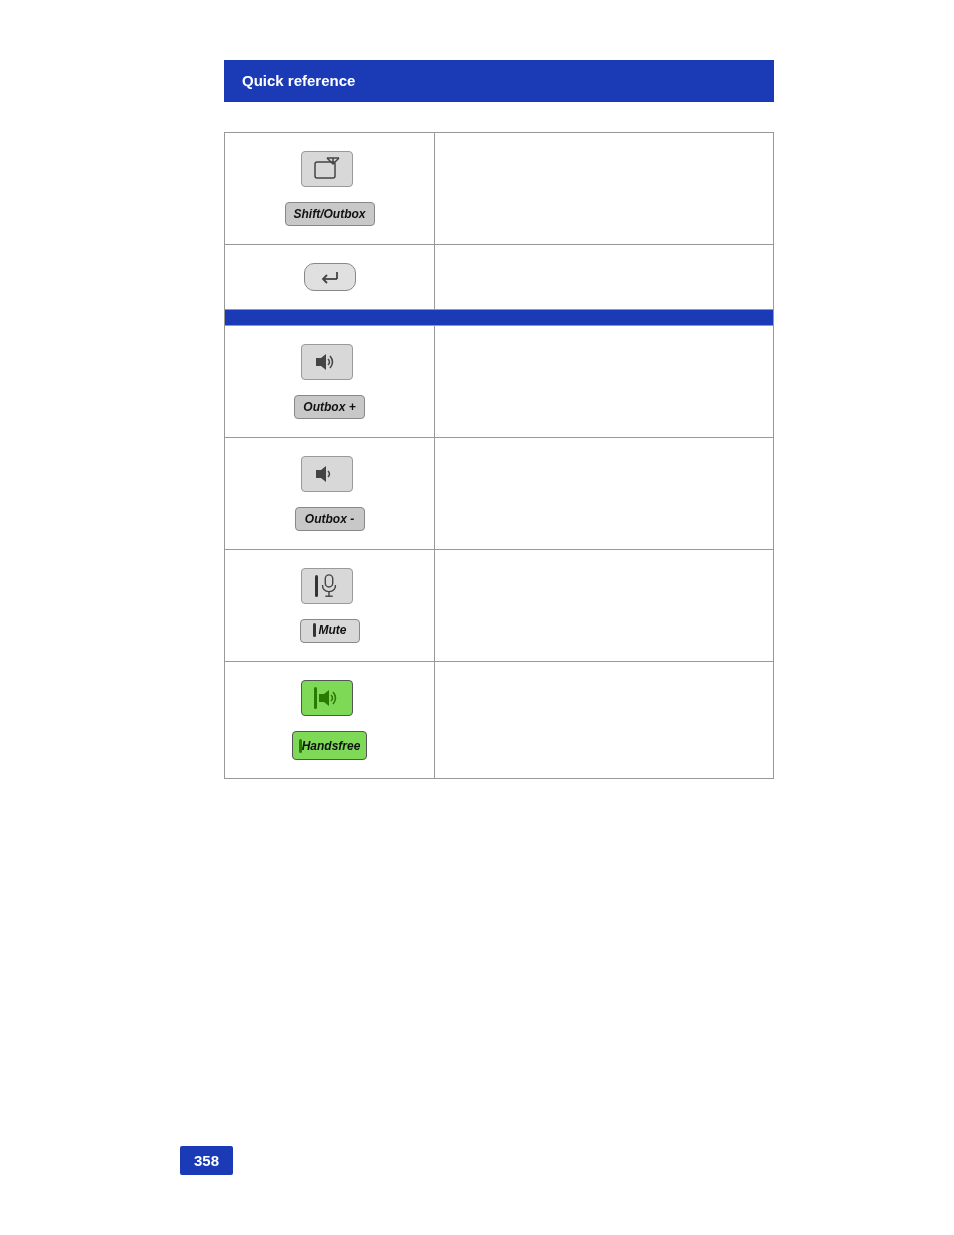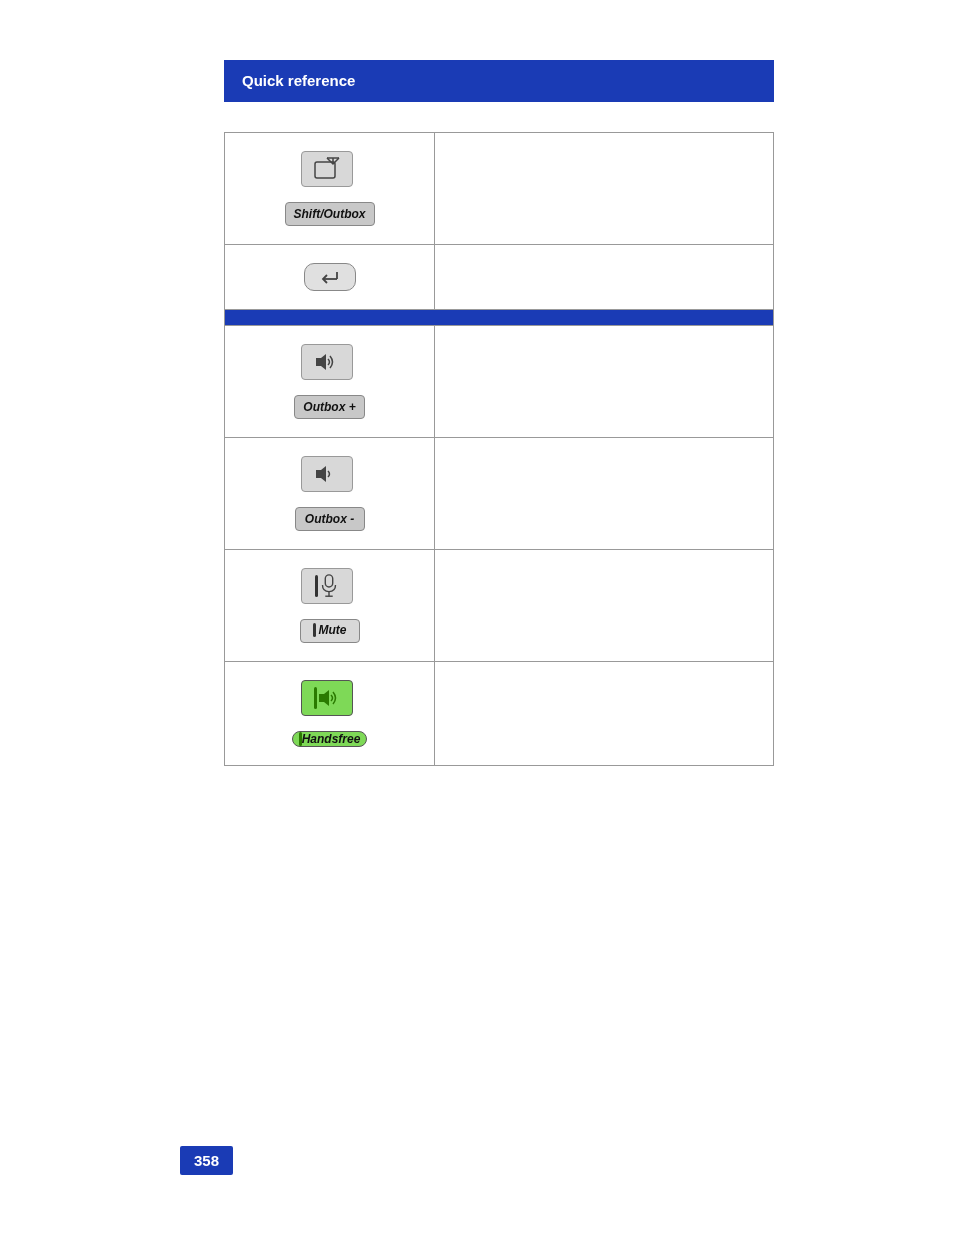--- a/index.html
+++ b/index.html
@@ -163,28 +163,28 @@
       padding: 6px 14px;
       border-radius: 2px;
     }
 
     .handsfree-btn-green {
       display: inline-flex;
       align-items: center;
       justify-content: center;
       background: #7ed957;
       border: 1px solid #555;
-      border-radius: 12px;
+      border-radius: 4px;
       padding: 3px 6px;
       font-size: 12px;
       font-style: italic;
       font-weight: bold;
       color: #111;
       min-width: 70px;
-      height: 16px;
+      height: 29px;
     }
 
     .mute-btn-gray {
       display: inline-flex;
       justify-content: center;
       background: #d8d8d8;
       border: 1px solid #888;
       border-radius: 4px;
       padding: 3px 6px;
       font-size: 12px;

